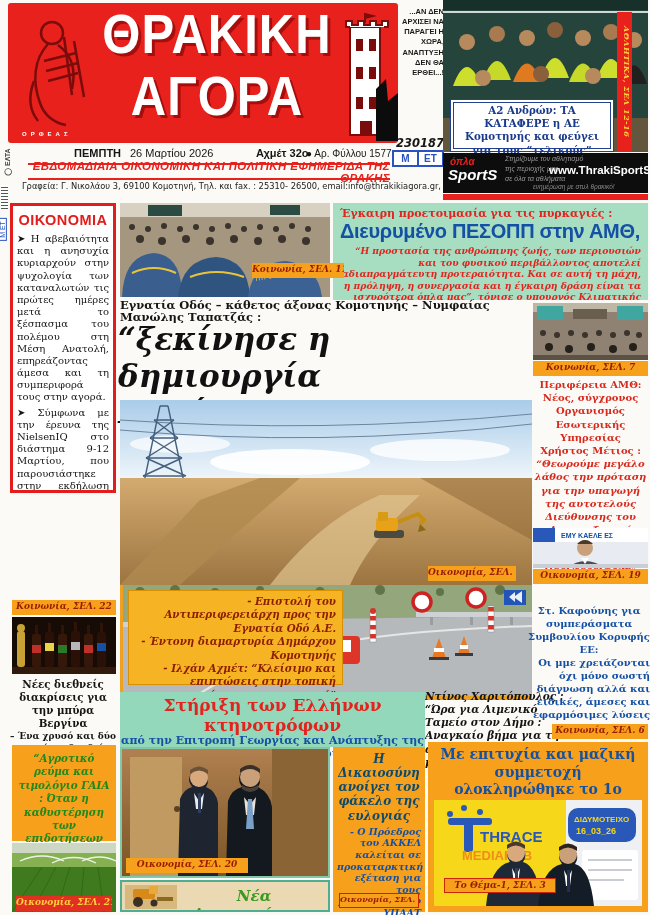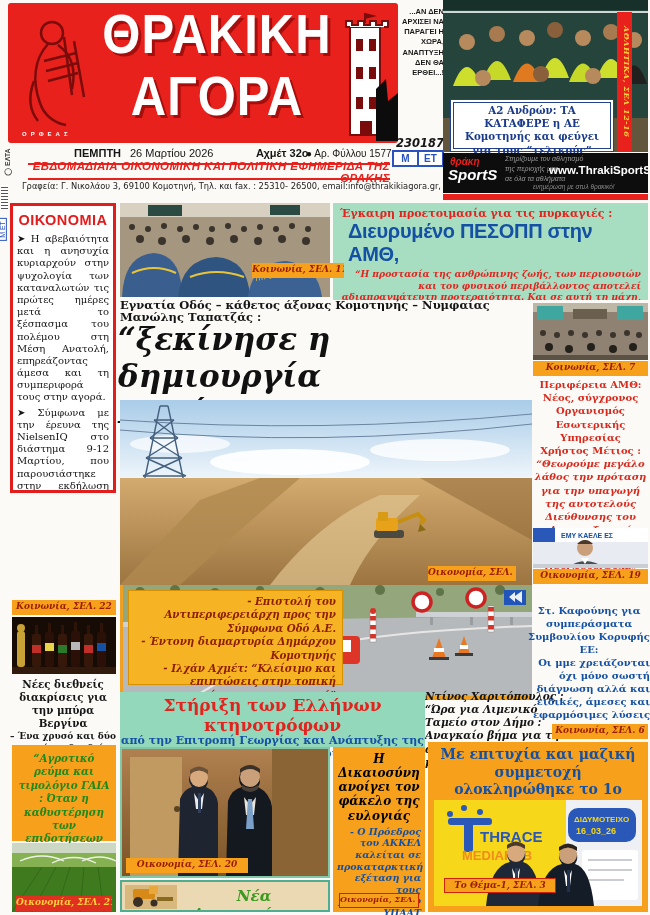--- a/index.html
+++ b/index.html
@@ -28,37 +28,37 @@
 .sp-caption{left:450px;top:99px;width:164px;height:53px;background:#fff;border:4px double #23418f;color:#1a3a8c;font:bold 10.3px/1.28 "DejaVu Serif",serif;text-align:center;padding:1px 2px}
 .sp-bar{left:443px;top:153px;width:205px;height:40px;background:#0d0d0d;overflow:hidden}
 .sp-red{left:443px;top:194px;width:205px;height:6px;background:#e8211c}
 
 .eco{left:10px;top:203px;width:106px;height:290px;border:3px solid #e31c1c;background:#fff;padding:4px 4px;overflow:hidden}
 .eco h2{color:#e31c1c;font:bold 14.5px "Liberation Sans",sans-serif;text-align:center;letter-spacing:.5px;margin:2px 0 5px}
 .eco p{font-size:10px;line-height:1.22;text-align:justify;margin-bottom:3px}
 
 .firebox{left:333px;top:203px;width:315px;height:97px;background:#a7ddc0;padding:4px 7px;overflow:hidden}
 .firebox .k{color:#e3231e;font-weight:bold;font-size:11px}
-.firebox .h{color:#1450a4;font:bold 20px "Liberation Sans",sans-serif;margin:0 8px 2px;letter-spacing:-.3px}
+.firebox .h{color:#1450a4;font:bold 20px "Liberation Sans",sans-serif;margin:0 0 2px;letter-spacing:-.3px}
 .firebox .t{color:#e3231e;font:italic bold 9.2px/1.25 "DejaVu Serif",serif;text-align:right}
 
 .kick{left:120px;top:299px;width:410px;font:bold 11.5px/1.1 "DejaVu Serif",serif}
 .headline{left:118px;top:321px;width:414px;text-align:left;font:italic bold 31px/1.18 "DejaVu Serif",serif;color:#111}
 
 .redtext{color:#d8291c;font:bold 10px/1.32 "DejaVu Serif",serif;text-align:center}
 .redtext .q{font-style:italic}
 .bluetext{color:#1450a4;font:bold 10px/1.3 "DejaVu Serif",serif}
 .harbor{color:#141414;font:italic bold 10.5px/1.25 "DejaVu Serif",serif}
 
 .live{left:120px;top:692px;width:305px;height:55px;background:#93d8ba;text-align:center;padding-top:3px}
 .live .t1{color:#e3231e;font:bold 17px "DejaVu Serif",serif}
 .live .t2{color:#1450a4;font:bold 11px/1.15 "DejaVu Serif",serif}
 .obox{background:#f6a01b}
 .justice{left:333px;top:747px;width:92px;height:165px;padding:5px 4px;text-align:center}
-.justice .t{color:#000000;font:italic bold 12px/1.18 "DejaVu Serif",serif}
+.justice .t{color:#0c4a6e;font:italic bold 12px/1.18 "DejaVu Serif",serif}
 .justice .bdy{color:#1450a4;font:italic bold 9.5px/1.22 "DejaVu Serif",serif;text-align:right;margin-top:3px}
 .hub{left:428px;top:742px;width:220px;height:170px;padding:4px 6px}
 .hub .t{color:#1450a4;font:bold 14px/1.25 "DejaVu Serif",serif;text-align:center}
 .gaia{left:12px;top:745px;width:104px;height:96px;padding:7px 3px;text-align:center}
 .gaia .t{color:#1d8a1d;font:italic bold 10.3px/1.3 "DejaVu Serif",serif}
 .beer-t1{font:bold 10.3px/1.25 "DejaVu Serif",serif;text-align:center}
 .beer-t2{font:bold 9px/1.25 "DejaVu Serif",serif;text-align:center}
 .capbox{left:128px;top:590px;width:215px;height:95px;background:#f6b323;border:1px solid #d89000;color:#8c1e00;font:italic bold 10.3px/1.3 "DejaVu Serif",serif;text-align:right;padding:4px 6px}
 .photo{overflow:hidden}
 .lm{font-family:"Liberation Sans",sans-serif;color:#444}
@@ -165,21 +165,21 @@
             <circle cx="10" cy="8" r="8" fill="#b78a5e"></circle>
             <path d="M-6 50 Q10 14 26 50 Z" fill="#cede2c"></path>
           </g>
       </g>
       <rect y="118" width="205" height="34" fill="#6d5a3c" opacity=".85"></rect>
     </svg>
   </div>
   <div class="b side-strip">ΑΘΛΗΤΙΚΑ, ΣΕΛ 12-16</div>
   <div class="b sp-caption">Α2 Ανδρών: ΤΑ ΚΑΤΑΦΕΡΕ η ΑΕ Κομοτηνής και φεύγει για τους “τελικούς” κόντρα στον Πιερικό</div>
   <div class="b sp-bar">
-    <div class="b" style="left:7px;top:3px;color:#e8211c;font:italic bold 10px 'Liberation Sans',sans-serif">θράκη</div>
+    <div class="b" style="left:7px;top:3px;color:#e8211c;font:italic bold 10px 'Liberation Sans',sans-serif">όπλα</div>
     <div class="b" style="left:5px;top:13px;color:#fff;font:italic bold 15px 'Liberation Sans',sans-serif">SportS</div>
     <div class="b" style="left:62px;top:2px;color:#9a9a9a;font:italic 7px 'Liberation Sans',sans-serif">Στηρίζουμε τον αθλητισμό</div>
     <div class="b" style="left:62px;top:12px;color:#9a9a9a;font:italic 7px 'Liberation Sans',sans-serif">της περιοχής μας</div>
     <div class="b" style="left:62px;top:22px;color:#9a9a9a;font:italic 7px 'Liberation Sans',sans-serif">σε όλα τα αθλήματα</div>
     <div class="b" style="left:106px;top:11px;color:#fff;font:bold 11.5px 'Liberation Sans',sans-serif">www.ThrakiSportS.gr</div>
     <div class="b" style="left:90px;top:30px;color:#8a8a8a;font:italic 6.5px 'Liberation Sans',sans-serif">ενημέρωση με στυλ θρακικό!</div>
   </div>
   <div class="b sp-red"></div>
 
   <div class="b eco">
@@ -408,21 +408,21 @@
           <polygon points="338,254 344,236 350,254" fill="#e87822"></polygon>
           <rect x="340" y="245" width="8" height="4" fill="#fff"></rect>
           <rect x="335" y="253" width="18" height="3" fill="#3a3a3a"></rect>
         </g>
       <rect x="0" y="296" width="412" height="4" fill="#f0a020"></rect>
       <rect x="0" y="185" width="3" height="115" fill="#f0a020"></rect>
     </svg>
   </div>
   <div class="b badge" style="left:428px;top:566px;width:88px">Οικονομία, ΣΕΛ. 18</div>
   <div class="b capbox">
-    <div>- Επιστολή του Αντιπεριφερειάρχη προς την Σύμφωνα Οδό Α.Ε.</div>
+    <div>- Επιστολή του Αντιπεριφερειάρχη προς την Εγνατία Οδό Α.Ε.</div>
     <div>- Έντονη διαμαρτυρία Δημάρχου Κομοτηνής</div>
     <div>- Ιλχάν Αχμέτ: “Κλείσιμο και επιπτώσεις στην τοπική οικονομία και τον τουρισμό”</div>
   </div>
 
   <div class="b photo" style="left:533px;top:303px;width:115px;height:57px">
     <svg width="115" height="57" viewBox="0 0 115 57">
       <rect width="115" height="57" fill="#8f8272"></rect>
       <rect width="115" height="9" fill="#bfb7a6"></rect>
       <rect x="4" y="3" width="26" height="14" fill="#3fa6a0"></rect>
       <rect x="84" y="3" width="26" height="14" fill="#3fa6a0"></rect>

